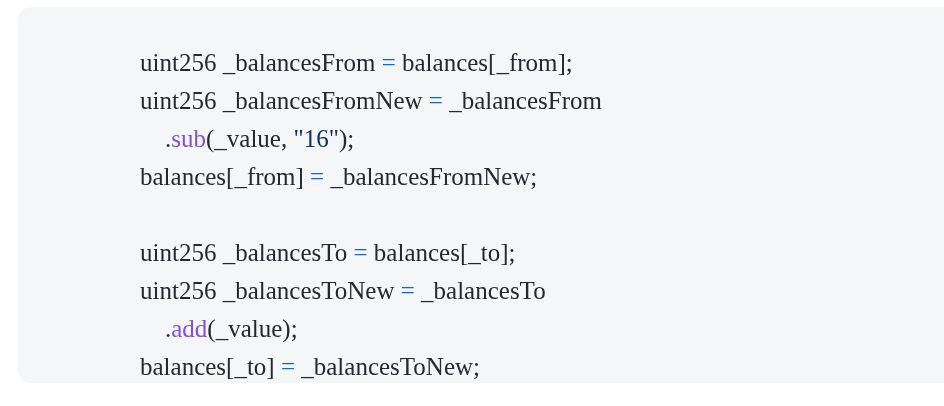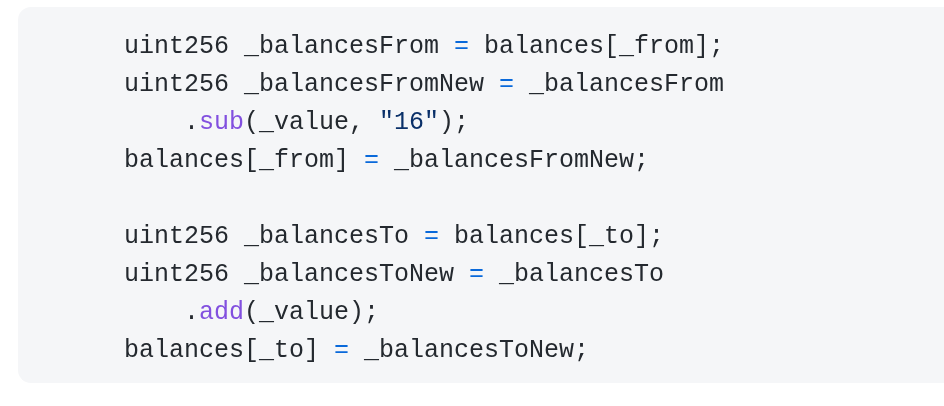--- a/index.html
+++ b/index.html
@@ -23,22 +23,22 @@
     background: #f5f6f8;
     border-radius: 13px;
     box-sizing: border-box;
     overflow: hidden;
   }
 
   #code-block {
     position: absolute;
     left: 106px;
     top: 21px;
-    margin: 0;
-    font-family: Liberation Mono, monospace;
+    margin: 16px;
+    font-family: Liberation Serif, serif;
     font-size: 25px;
     line-height: 38px;
     letter-spacing: 0px;
     white-space: pre;
     color: #24292f;
     -webkit-font-smoothing: antialiased;
   }
 
   .code-line {
     height: 38px;

